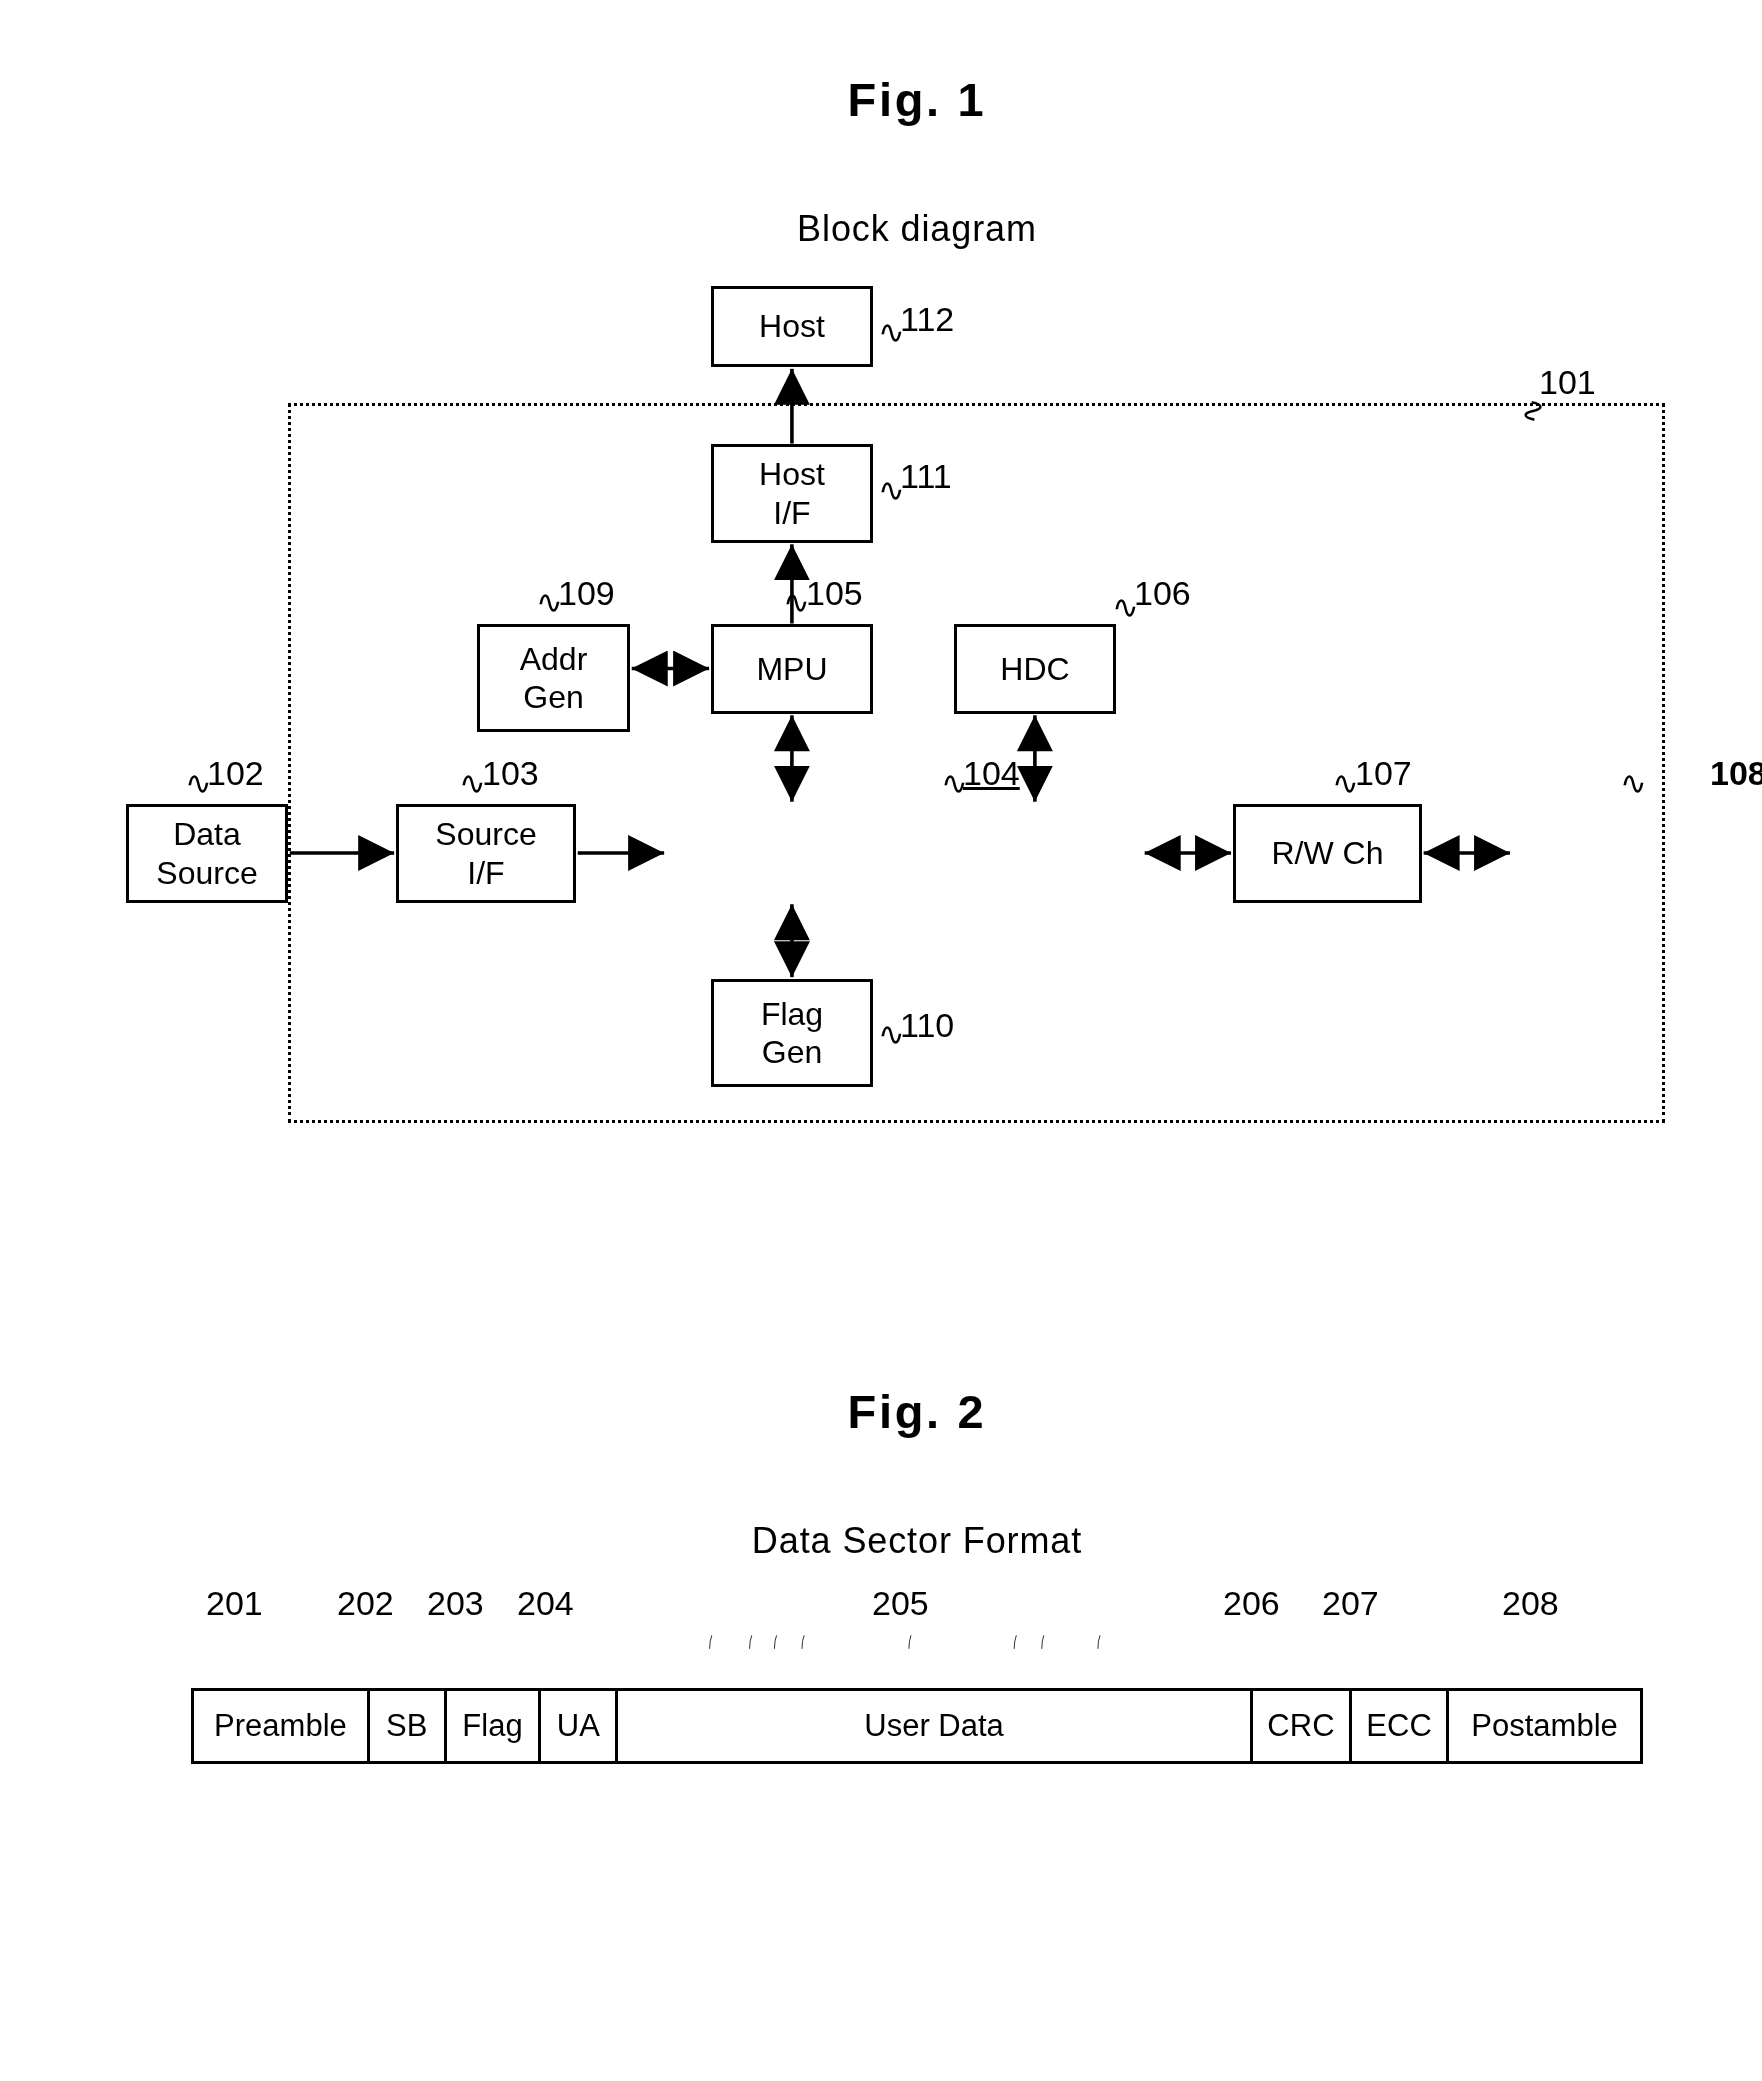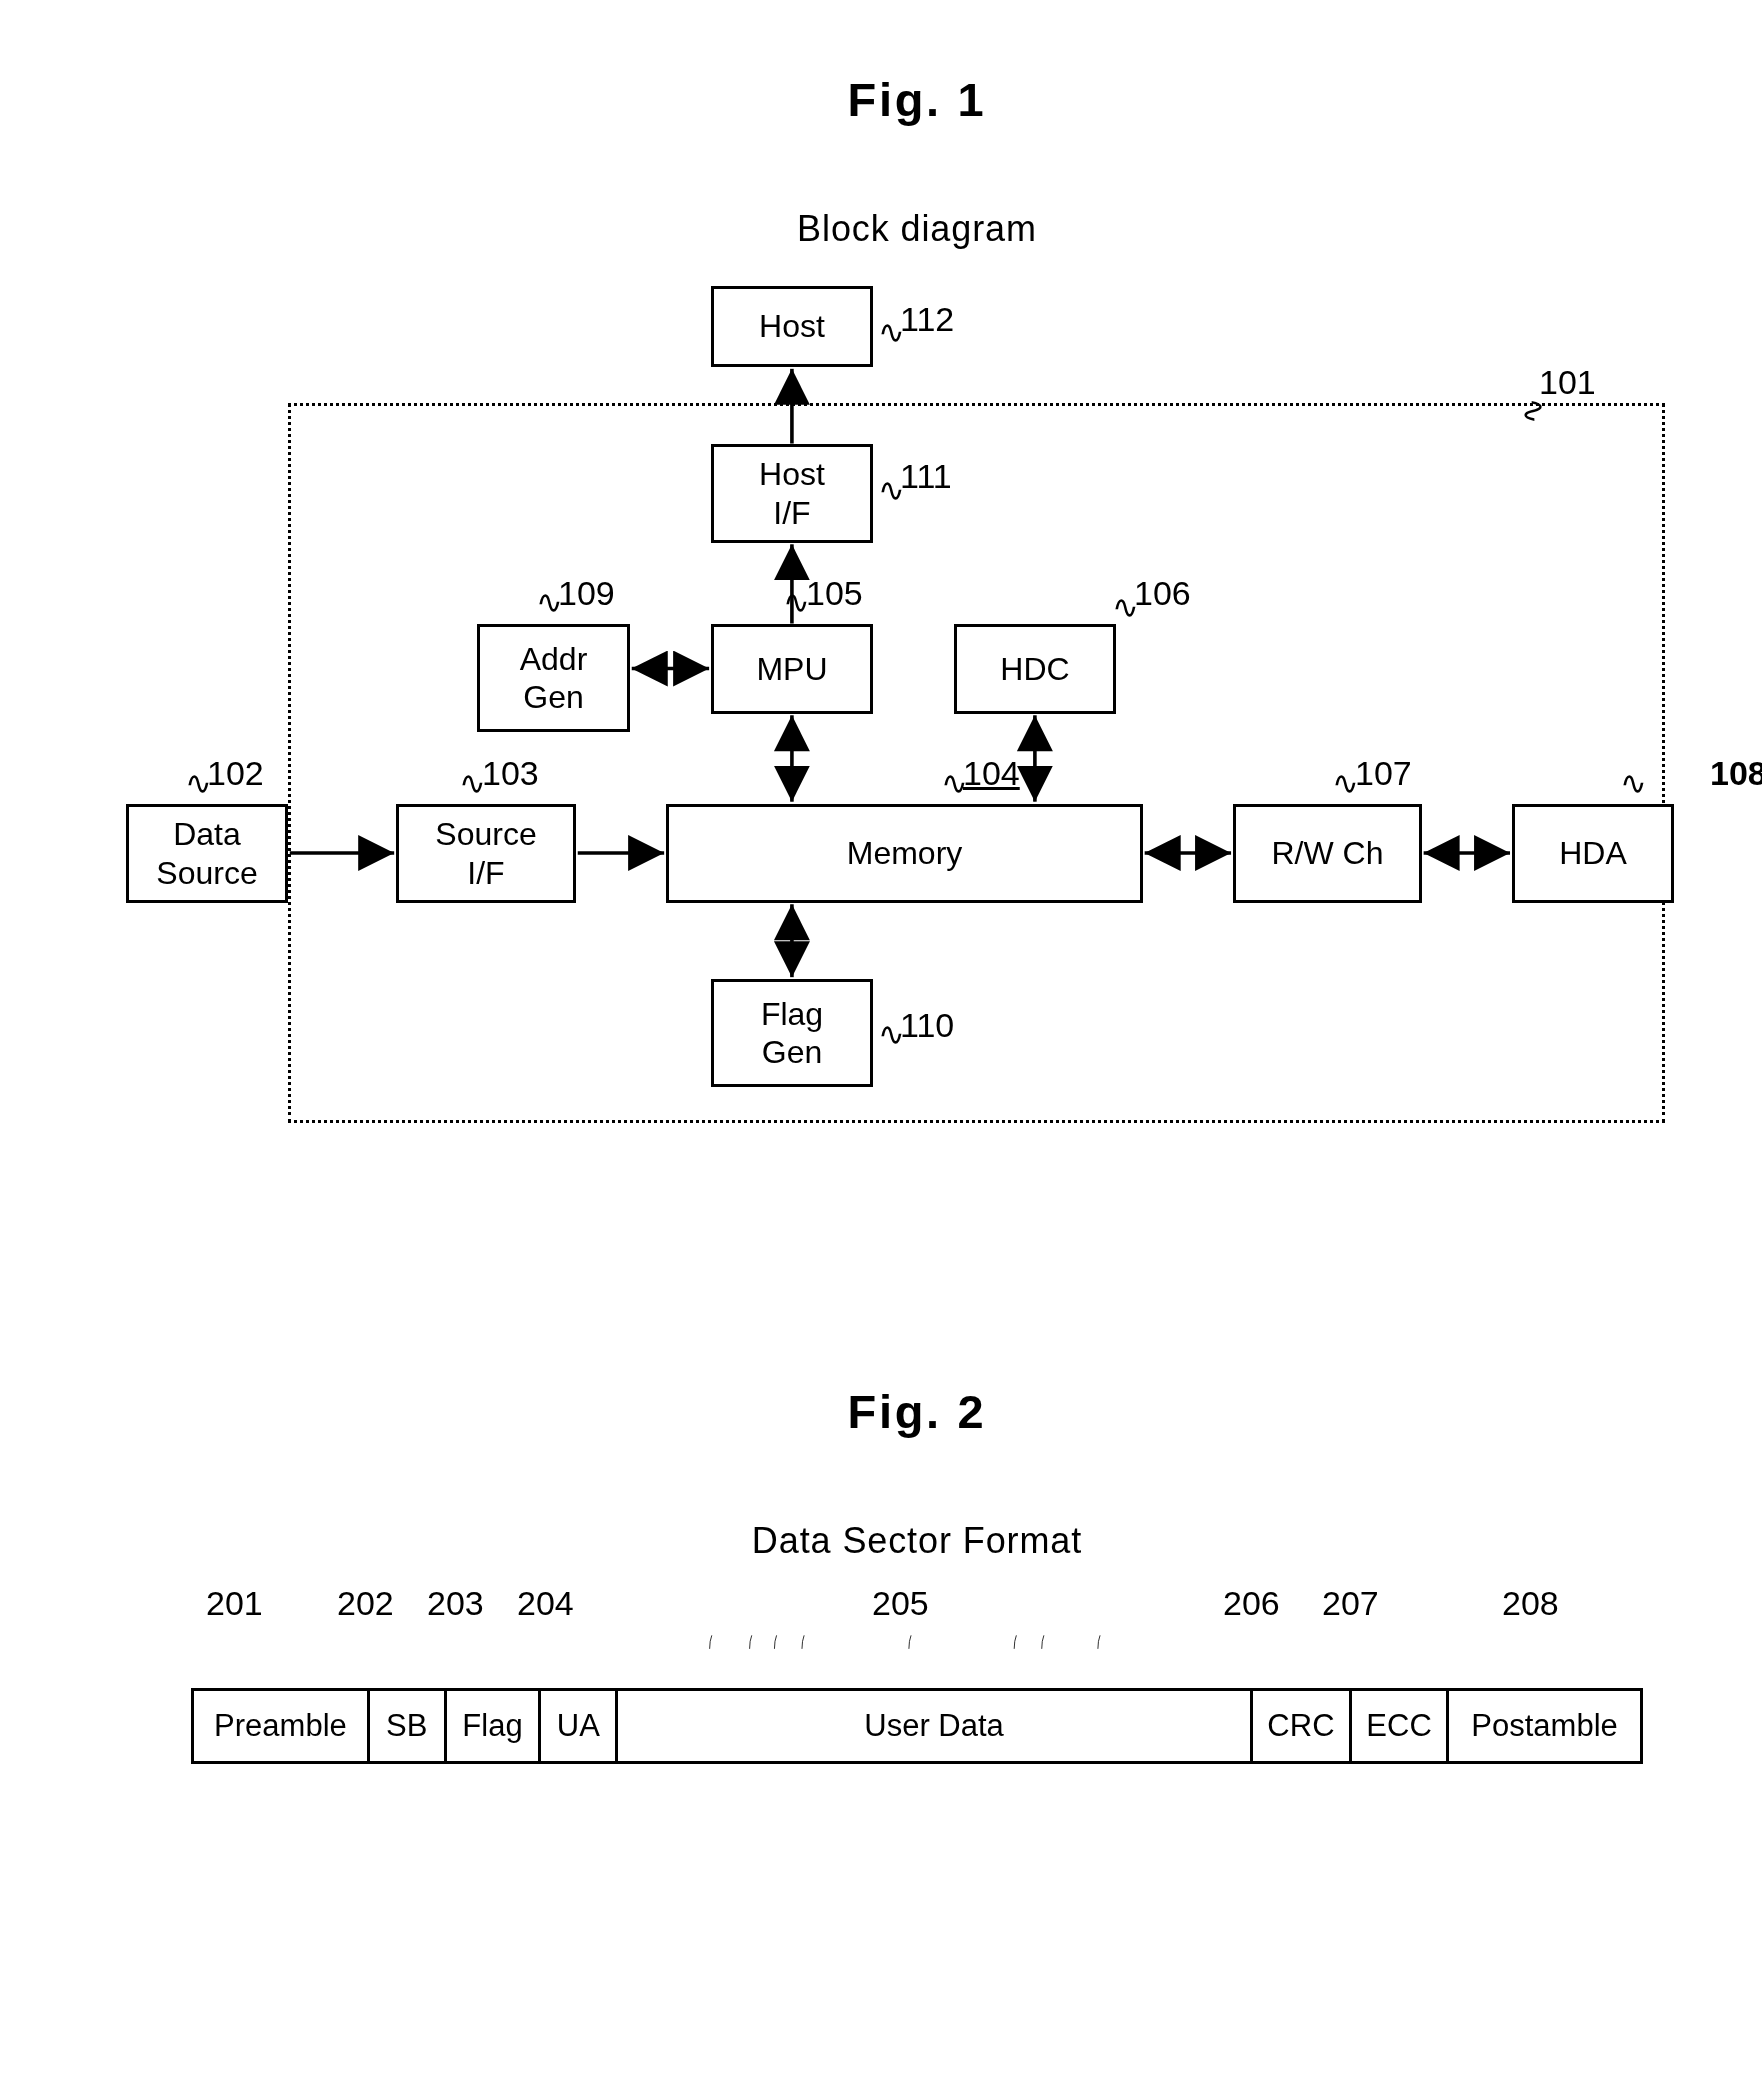--- a/index.html
+++ b/index.html
@@ -117,39 +117,37 @@
 
     <div class="box" style="left:918px; top:356px; width:162px; height:90px;">HDC</div>
     <div class="tilde" style="left:1076px; top:320px;">∿</div>
     <div class="refnum" style="left:1098px; top:306px;">106</div>
 
     <div class="box" style="left:441px; top:356px; width:153px; height:108px; white-space:pre;">Addr
 Gen</div>
     <div class="tilde" style="left:500px; top:315px;">∿</div>
     <div class="refnum" style="left:522px; top:306px;">109</div>
 
-    <div class="box" style="left:630px; top:536px; width:477px; height:99px;">Memory</div>
     <div class="tilde" style="left:905px; top:496px;">∿</div>
     <div class="refnum" style="left:927px; top:486px;text-decoration:underline;">104</div>
 
     <div class="box" style="left:90px; top:536px; width:162px; height:99px; white-space:pre;">Data
 Source</div>
     <div class="tilde" style="left:149px; top:496px;">∿</div>
     <div class="refnum" style="left:171px; top:486px;">102</div>
 
     <div class="box" style="left:360px; top:536px; width:180px; height:99px; white-space:pre;">Source
 I/F</div>
     <div class="tilde" style="left:423px; top:496px;">∿</div>
     <div class="refnum" style="left:446px; top:486px;">103</div>
 
     <div class="box" style="left:1197px; top:536px; width:189px; height:99px;">R/W Ch</div>
     <div class="tilde" style="left:1296px; top:496px;">∿</div>
     <div class="refnum" style="left:1319px; top:486px;">107</div>
 
-    <div class="box" style="left:1476px; top:536px; width:162px; height:99px;">HDA</div>
     <div class="tilde" style="left:1584px; top:496px;">∿</div>
     <div class="refnum" style="left:1674px; top:486px;font-weight:bold;">108</div>
 
     <div class="box" style="left:675px; top:711px; width:162px; height:108px; white-space:pre;">Flag
 Gen</div>
     <div class="tilde" style="left:842px; top:747px;">∿</div>
     <div class="refnum" style="left:864px; top:738px;">110</div>
 
     <div class="refnum" style="left:1503px; top:95px;">101</div>
     <div class="tilde" style="left:1485px; top:124px; transform:rotate(90deg);">∿</div>

